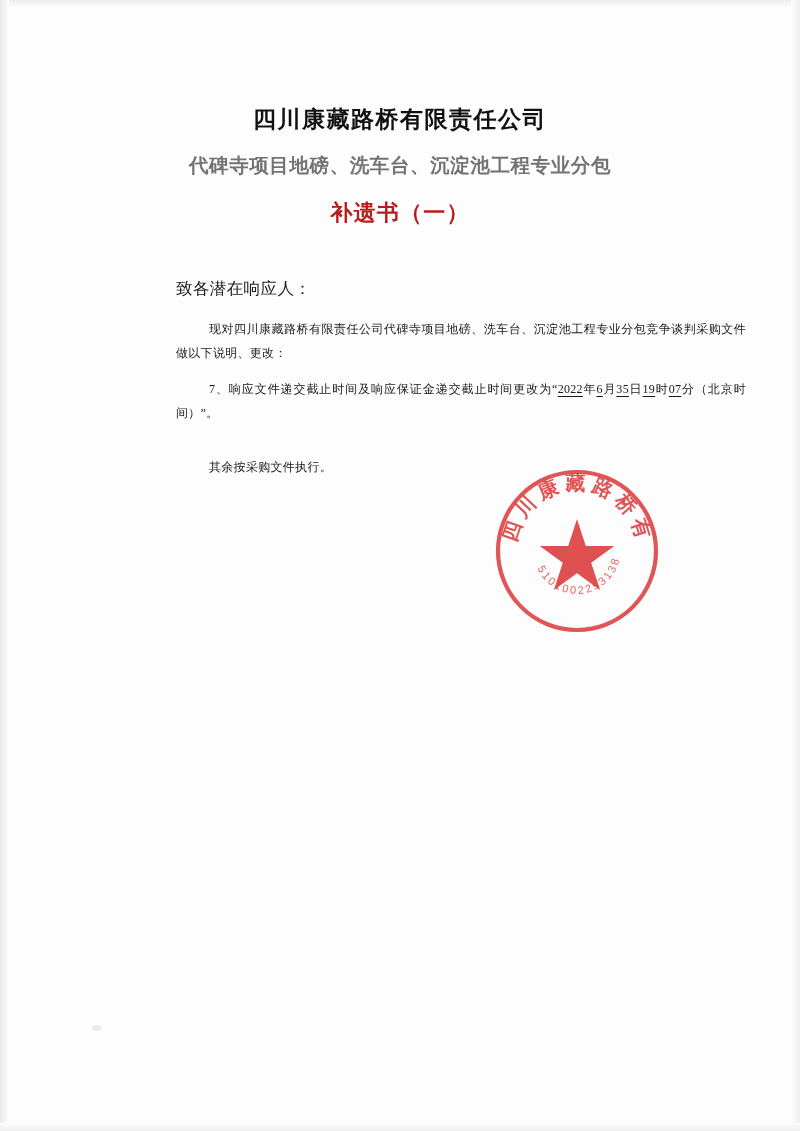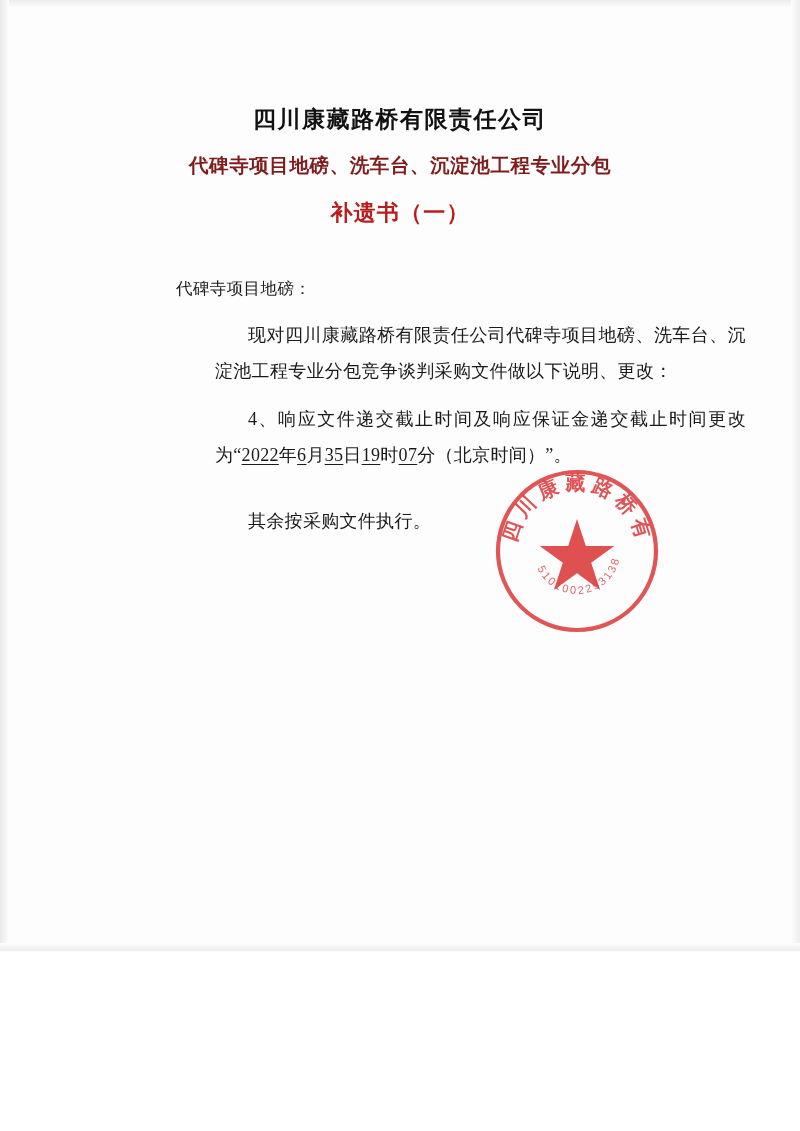--- a/index.html
+++ b/index.html
@@ -7,21 +7,21 @@
     padding: 0;
     background: #ffffff;
   }
   body {
     font-family: "Liberation Serif", "DejaVu Serif", serif;
     color: #1a1a1a;
   }
   .page {
     position: relative;
     width: 800px;
-    height: 951px;
+    height: 1131px;
     background: #fdfdfd;
     overflow: hidden;
   }
   .paper-edge-left {
     position: absolute;
     left: 0; top: 0;
     width: 9px; height: 100%;
     background: linear-gradient(to right, #e9e9e9, #fdfdfd);
   }
   .paper-edge-right {
@@ -59,21 +59,21 @@
     letter-spacing: 1.5px;
     line-height: 1.4;
     color: #111111;
   }
   .title-line-2 {
     margin-top: 16px;
     font-size: 19.5px;
     font-weight: bold;
     letter-spacing: 0.6px;
     line-height: 1.4;
-    color: #7f1d1d;
+    color: #737373;
   }
   .title-line-3 {
     margin-top: 19px;
     font-size: 22px;
     font-weight: bold;
     letter-spacing: 1.2px;
     line-height: 1.4;
     color: #b91c1c;
   }
 
@@ -88,26 +88,25 @@
   }
 
   .salutation {
     margin-top: 44px;
     font-size: 16.5px;
     line-height: 1.9;
     letter-spacing: 0.4px;
   }
   .para {
     margin-top: 12px;
-    font-size: 18px;
+    font-size: 12px;
     line-height: 2.0;
     letter-spacing: 0.3px;
     text-align: justify;
     text-indent: 33px;
-    margin-left: 39px;
   }
   .para-spaced {
     margin-top: 30px;
   }
   .u {
     text-decoration: underline;
     text-underline-offset: 3px;
   }
 
   .signature {
@@ -161,26 +160,26 @@
   <div class="content">
 
     <div class="title-block">
       <div class="title-line-1">四川康藏路桥有限责任公司</div>
       <div class="title-line-2">代碑寺项目地磅、洗车台、沉淀池工程专业分包</div>
       <div class="title-line-3">补遗书（一）</div>
     </div>
 
     <div class="body-block">
       <div class="body-block-inner">
-        <div class="salutation">代碑寺项目地磅：</div>
+        <div class="salutation">致各潜在响应人：</div>
 
         <div class="para">现对四川康藏路桥有限责任公司代碑寺项目地磅、洗车台、沉淀池工程专业分包竞争谈判采购文件做以下说明、更改：</div>
 
         <div class="para">
-          <span>4、响应文件递交截止时间及响应保证金递交截止时间更改为“</span><span class="u">2022</span><span>年</span><span class="u">6</span><span>月</span><span class="u">35</span><span>日</span><span class="u">19</span><span>时</span><span class="u">07</span><span>分</span><span>（北京时间）”。</span>
+          <span>7、响应文件递交截止时间及响应保证金递交截止时间更改为“</span><span class="u">2022</span><span>年</span><span class="u">6</span><span>月</span><span class="u">35</span><span>日</span><span class="u">19</span><span>时</span><span class="u">07</span><span>分</span><span>（北京时间）”。</span>
         </div>
 
         <div class="para para-spaced">其余按采购文件执行。</div>
       </div>
     </div>
 
 
     <div class="seal">
       <svg width="166" height="166" viewBox="0 0 166 166" xmlns="http://www.w3.org/2000/svg">
         <defs>

